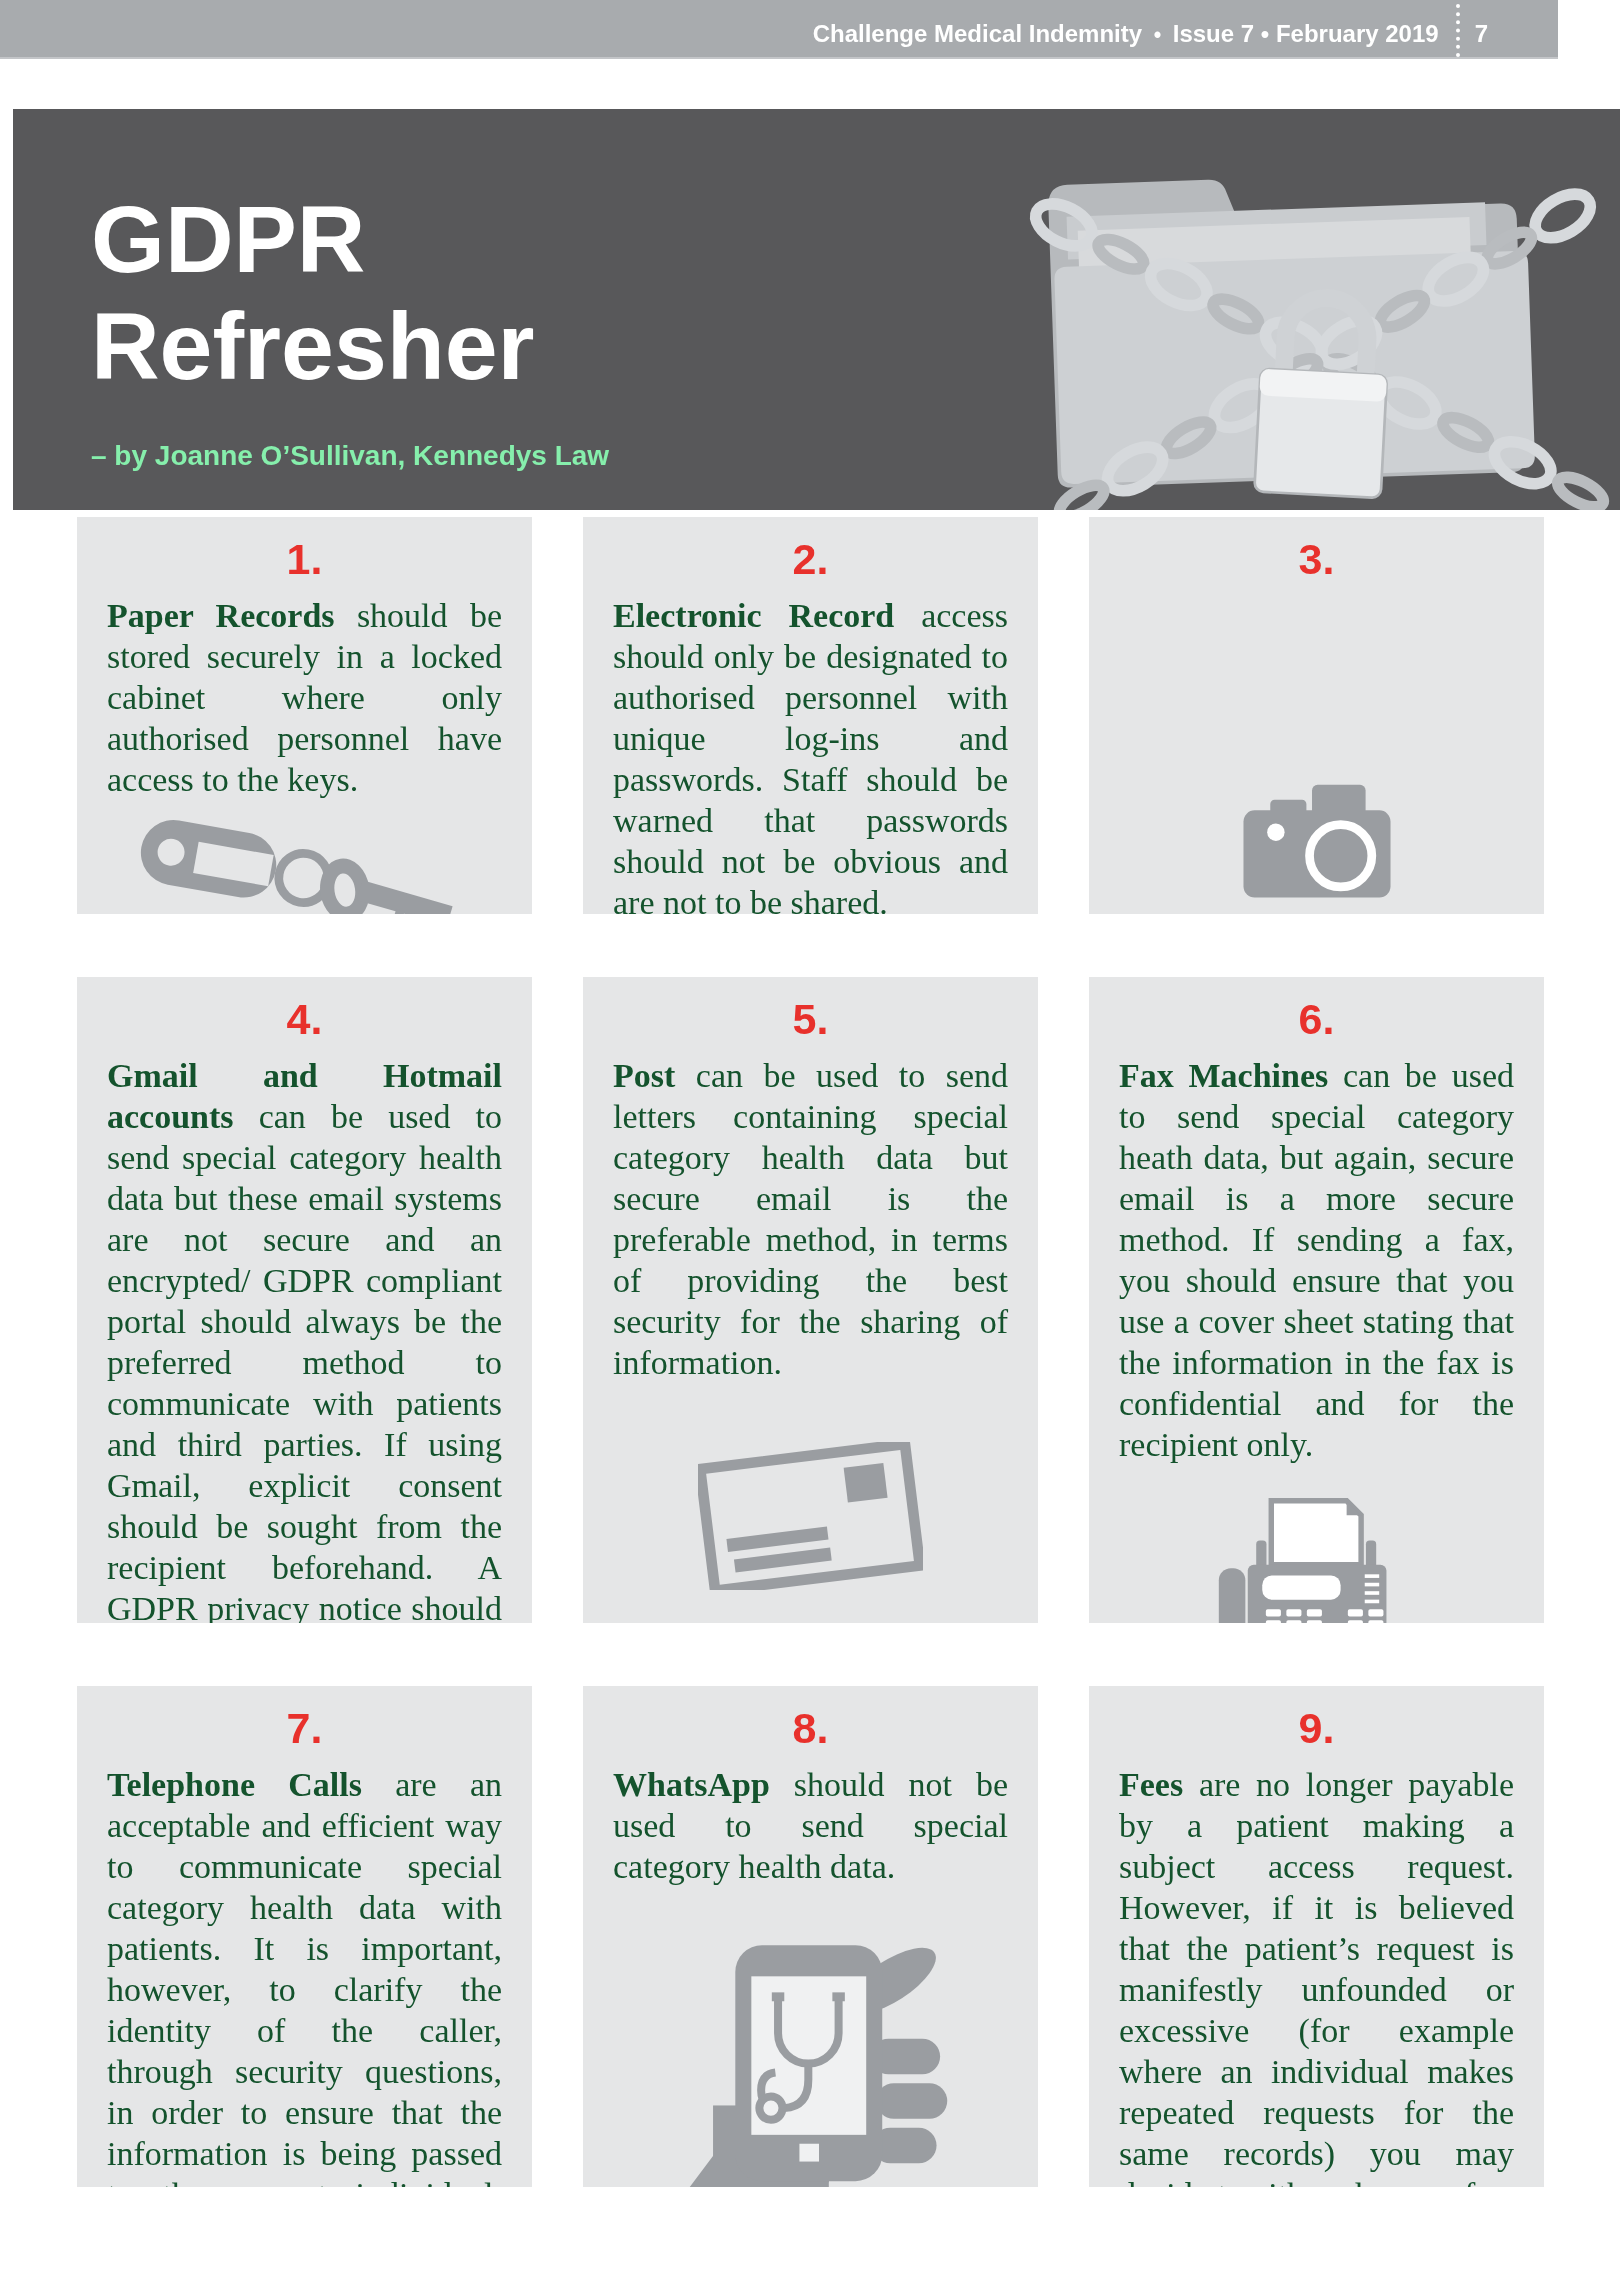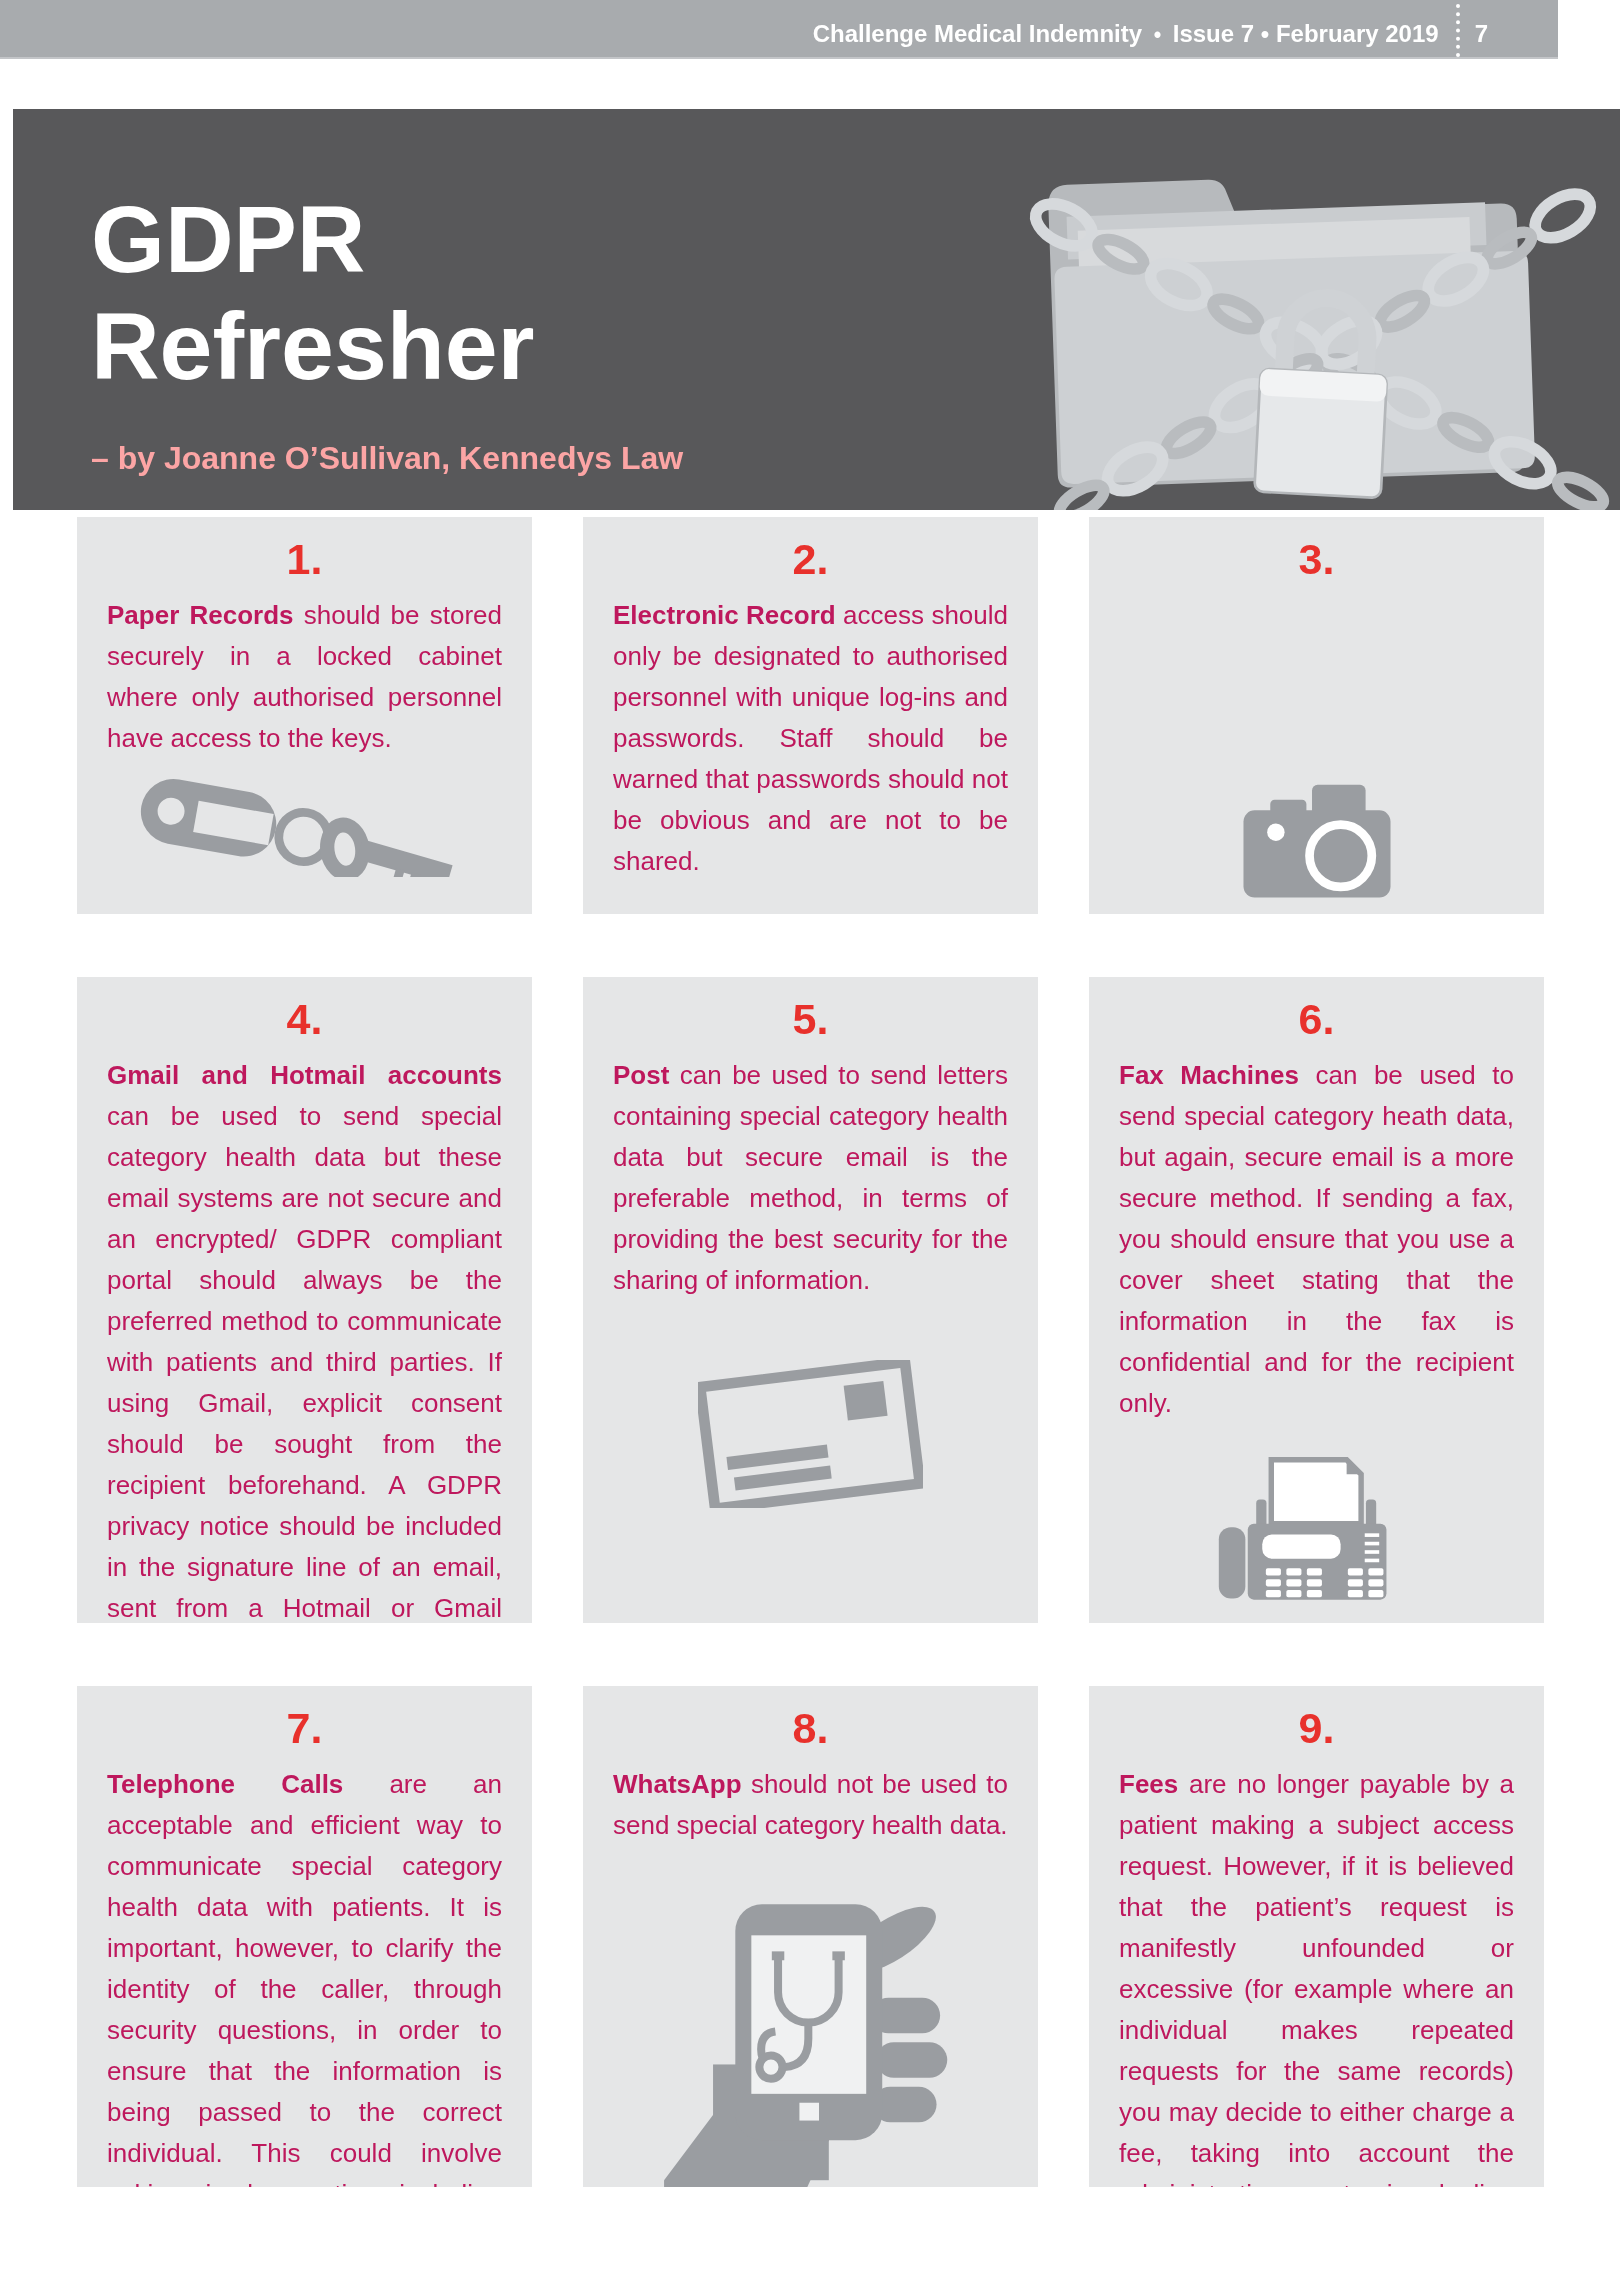--- a/index.html
+++ b/index.html
@@ -12,32 +12,32 @@
               justify-content:flex-end; padding:0 70px 10.7px 0; border-bottom:2.7px solid #c3c5c8;}
   .masthead span { color:#fff; font-weight:bold; font-size:24px; line-height:1; white-space:nowrap; }
   .masthead .bullet { margin:0 11.6px; font-size:21.4px; }
   .masthead .dotsep { align-self:stretch; border-left:4.5px dotted #fff; margin:3.6px 15px -10.7px 17px; }
 
   
   .hero { position:absolute; top:61px; left:13px; width:1621px; height:401px;
           background:#58585a; overflow:hidden;margin-top:48px; }
   .hero-text { position:absolute; left:78px; top:77px; }
   .hero-title { color:#fff; font-weight:bold; font-size:95px; line-height:1.13; letter-spacing:0; }
-  .hero-byline { color:#fca5a5; font-weight:bold; font-size:32px; margin-top:39px; }
+  .hero-byline { color:#86efac; font-weight:bold; font-size:28px; margin-top:39px; }
   .hero-art { position:absolute; right:0; top:0; width:677px; height:401px; }
 
   
   .grid { position:absolute; left:77px; top:517px; width:1468px;
           display:grid; grid-template-columns:455px 455px 455px;
           grid-template-rows:397px 646px 501px; column-gap:51px; row-gap:63px; }
   .card { background:#e5e6e7; padding:14.3px 30px 0 30px; position:relative;
           overflow:hidden; display:flex; flex-direction:column; }
   .card .num { text-align:center; color:#e8312c; font-weight:bold; font-size:43px;
                margin:3.6px 0 10.7px 0; }
-  .card p { font-size:26px; line-height:41px; color:#be185d; text-align:justify; }
+  .card p { font-size:34px; line-height:41px; color:#14532d; text-align:justify;font-family:Liberation Serif, serif; }
   .card .lead { font-weight:bold; }
   .icon-wrap { display:flex; justify-content:center; }
   .iw-keys     { margin-top:auto; margin-bottom:37px; }
   .iw-camera   { margin-top:auto; margin-bottom:7.1px; }
   .iw-envelope { margin-top:59px; }
   .iw-fax      { margin-top:32px; }
   .iw-phone    { margin-top:27px; margin-bottom:-12.5px; }
   .ico { display:block; }
 </style>
 </head>

